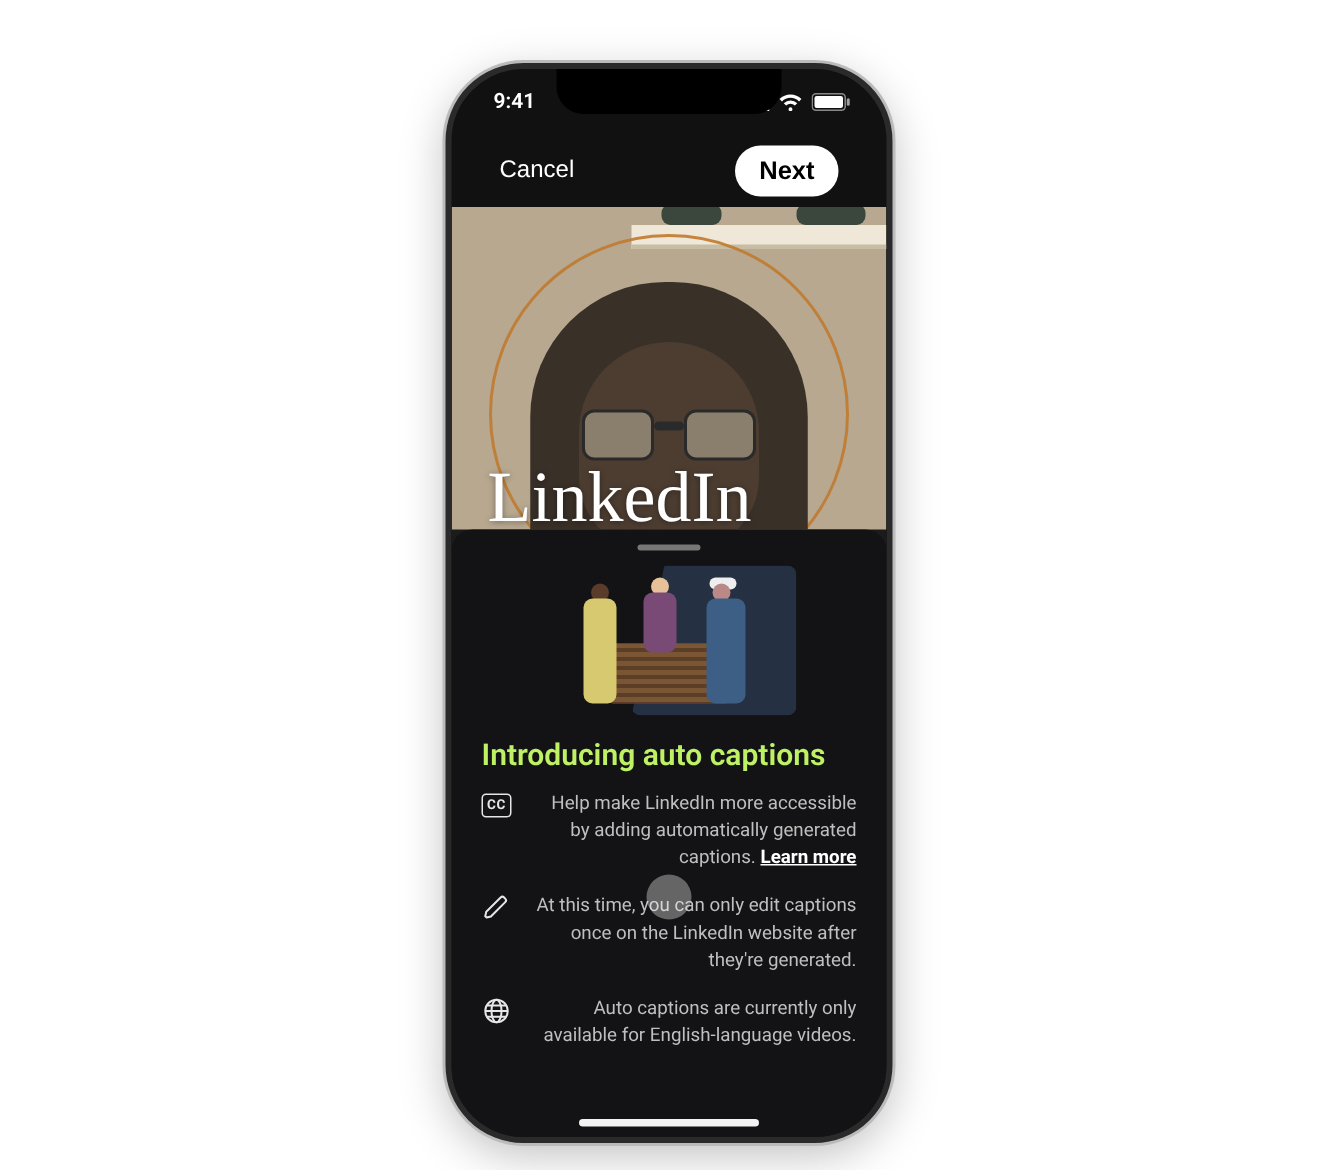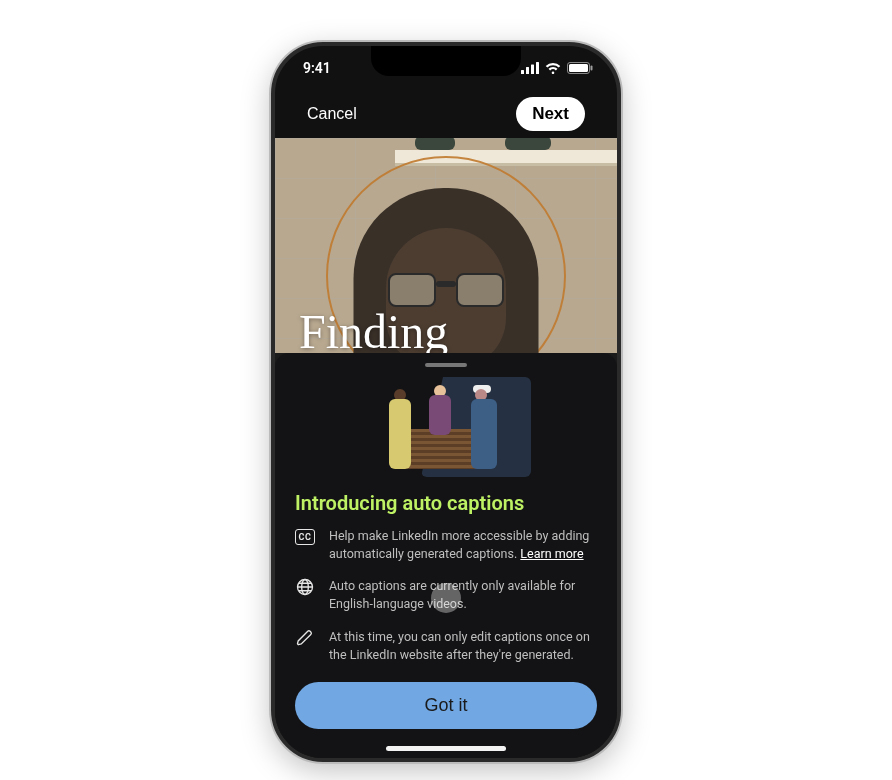--- a/index.html
+++ b/index.html
@@ -10,21 +10,21 @@
     background: #ffffff;
     display: flex;
     align-items: center;
     justify-content: center;
     font-family: -apple-system, BlinkMacSystemFont, "Segoe UI", Roboto, Helvetica, Arial, sans-serif;
     border-radius: 60px;
     overflow: hidden;
   }
   .phone {
     position: relative;
-    width: 350px;
+    width: 298px;
     height: 720px;
     background: #111;
     border-radius: 52px;
     border: 4px solid #2a2a2a;
     box-shadow: 0 0 0 2px #bbb, 0 8px 30px rgba(0,0,0,0.25);
     overflow: hidden;
     margin-top: 24px;
   }
   .notch {
     position: absolute;
@@ -165,33 +165,33 @@
   .p2 .pbody { background:#7a4a77; }
   .p3 .pbody { background:#3d5f86; }
   .phead { position:absolute; top:-10px; left:50%; transform:translateX(-50%); width:12px; height:12px; border-radius:50%; }
   .p1 .phead { background:#5a3c2a; }
   .p2 .phead { background:#e6c19a; }
   .p3 .phead { background:#b88; left:40%; }
   .p3 .cap { position:absolute; top:-14px; left:2px; width:18px; height:8px; background:#eee; border-radius:4px; }
 
   .sheet-title { color:#bef264; font-size:20px; font-weight:600; margin:8px 0 12px 0; }
   .feature-list { display:flex; flex-direction:column; gap:14px; }
-  .feature-row { display:flex; gap:14px; align-items:flex-start; }
+  .feature-row { display:flex; gap:14px; align-items:flex-start;text-align:right; }
   .feature-icon {
     flex:0 0 20px; width:20px; height:20px; display:flex; align-items:center; justify-content:center;
     color:#e6e6e6;
   }
   .feature-icon svg { width:20px; height:20px; }
   .cc-badge {
     border:1.5px solid #e6e6e6; border-radius:3px; width:22px; height:16px;
     font-size:9px; font-weight:700; display:flex; align-items:center; justify-content:center;
     letter-spacing:0.5px;
   }
   .feature-text { color:#bfbfbf; font-size:12.5px; line-height:1.45; flex:1; }
-  .learn-more { color:#fff; font-weight:400; }
+  .learn-more { color:#fff; font-weight:700; }
   .gotit {
     margin-top:18px;
     background:#71a8e4; color:#1a1a1a; font-size:18px; font-weight:500;
     border:none; padding:13px; border-radius:24px; width:100%;
   }
   .touch-dot {
     position:absolute; width:30px; height:30px; border-radius:50%;
     background:rgba(255,255,255,0.35);
     left:50%; transform:translateX(-50%);
     top: calc(215px + 230px);
@@ -249,21 +249,21 @@
       <div class="jar j1"></div>
       <div class="jar j2"></div>
       <div class="halo"></div>
       <div class="head"></div>
       <div class="face"></div>
       <div class="glasses">
         <div class="lens l"></div>
           <div class="bridge"></div>
           <div class="lens r"></div>
       </div>
-      <div class="video-title">Finding</div>
+      <div class="video-title">LinkedIn</div>
     </div>
 
     <div class="sheet">
       <div class="grabber"></div>
 
       <div class="illus">
         <div class="illus-spot"></div>
         <div class="counter"></div>
         <div class="p1">
             <div class="phead"></div>
@@ -285,44 +285,43 @@
       <div class="feature-list">
 
         <div class="feature-row">
           <div class="feature-icon">
             <div class="cc-badge">CC</div>
           </div>
           <div class="feature-text">
             <span>Help make LinkedIn more accessible by adding automatically generated captions.</span>
             <a href="#" class="learn-more">Learn more</a>
           </div>
+        </div>
+
+        <div class="feature-row">
+          <div class="feature-icon">
+            <svg viewBox="0 0 24 24" fill="none" stroke="#e6e6e6" stroke-width="1.6">
+                <path d="M4 20l3.5-.8L19 7.7a2 2 0 000-2.8l-.9-.9a2 2 0 00-2.8 0L3.8 15.5 3 19z"></path>
+              </svg>
+          </div>
+          <div class="feature-text">At this time, you can only edit captions once on the LinkedIn website after they're generated.</div>
         </div>
 
         <div class="feature-row">
           <div class="feature-icon">
             <svg viewBox="0 0 24 24" fill="none" stroke="#e6e6e6" stroke-width="1.6">
                 <circle cx="12" cy="12" r="9"></circle>
                 <ellipse cx="12" cy="12" rx="4" ry="9"></ellipse>
                 <path d="M3 12h18M4.5 7.5h15M4.5 16.5h15"></path>
               </svg>
           </div>
           <div class="feature-text">Auto captions are currently only available for English-language videos.</div>
         </div>
 
-        <div class="feature-row">
-          <div class="feature-icon">
-            <svg viewBox="0 0 24 24" fill="none" stroke="#e6e6e6" stroke-width="1.6">
-                <path d="M4 20l3.5-.8L19 7.7a2 2 0 000-2.8l-.9-.9a2 2 0 00-2.8 0L3.8 15.5 3 19z"></path>
-              </svg>
-          </div>
-          <div class="feature-text">At this time, you can only edit captions once on the LinkedIn website after they're generated.</div>
-        </div>
-
       </div>
 
-      <button class="gotit">Got it</button>
     </div>
 
     <div class="touch-dot"></div>
   </div>
 
   <div class="home-indicator"></div>
 </div>
 
 </body></html>

